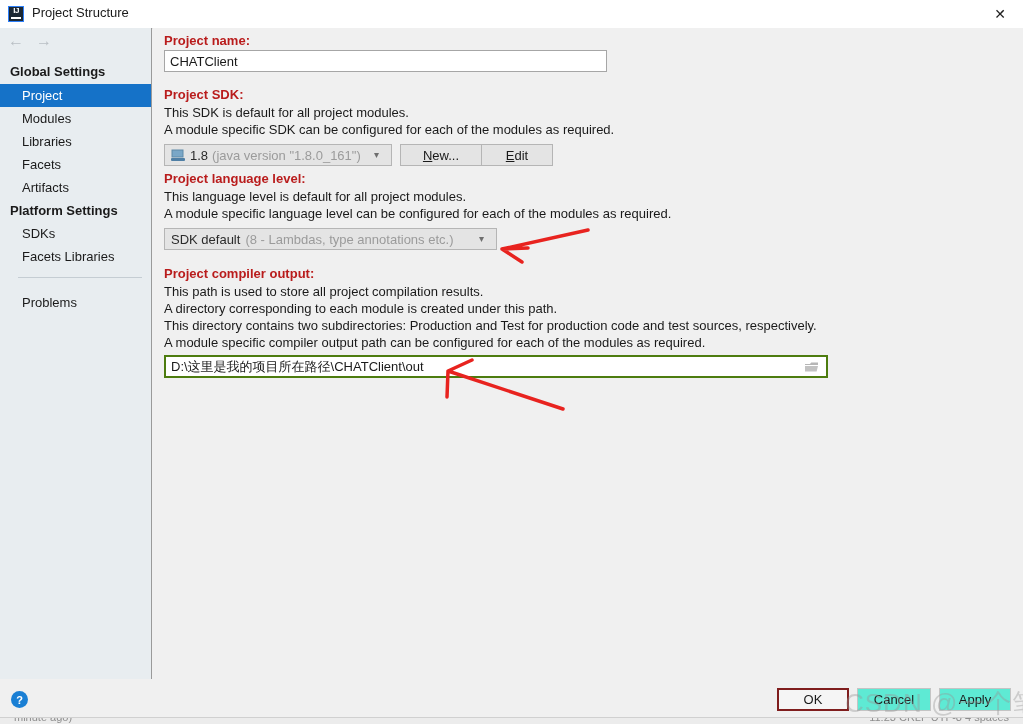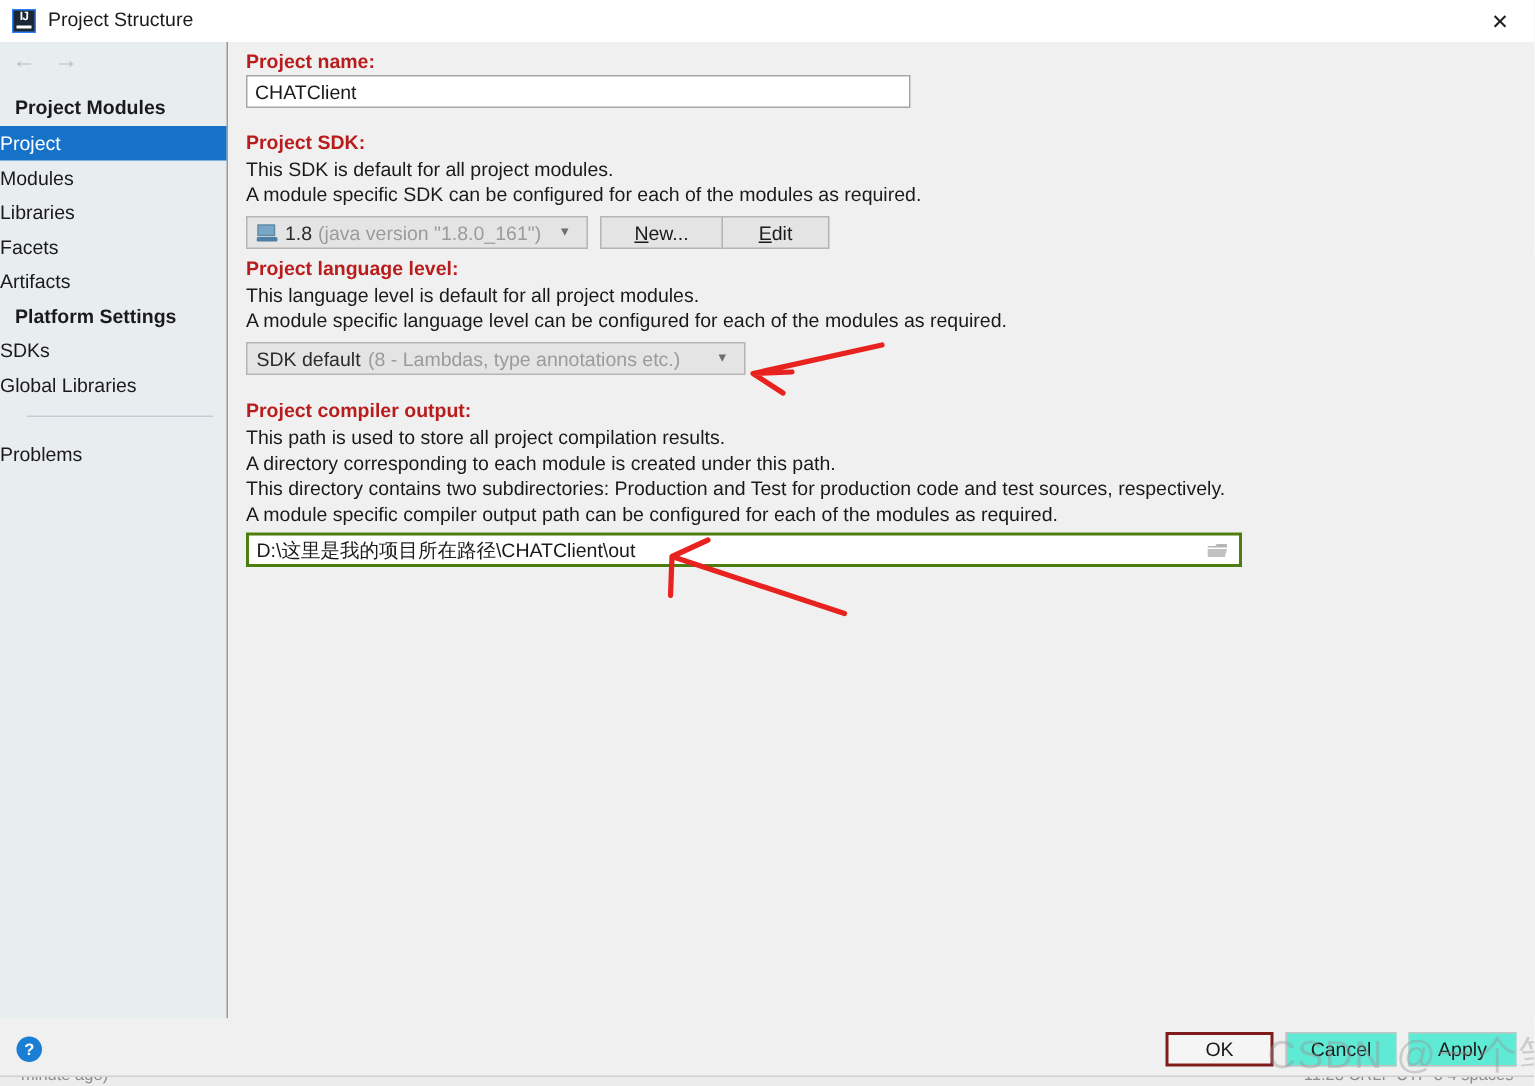--- a/index.html
+++ b/index.html
@@ -104,20 +104,21 @@
     white-space: nowrap;
   }
   .nav-item {
     position: absolute;
     left: 0;
     width: 151px;
     height: 23px;
     font-size: 13px;
     color: #1a1a1a;
     line-height: 23px;
+    padding-left: 22px;
     box-sizing: border-box;
     white-space: nowrap;
     cursor: default;
   }
   .nav-item.selected {
     background: #1572c8;
     color: #ffffff;
   }
   .sidebar-divider {
     position: absolute;
@@ -292,32 +293,32 @@
     <div class="title-text">Project Structure</div>
     <div class="close-btn">✕</div>
   </div>
 
   <div class="sidebar">
     <div class="nav-arrows">
       <div class="nav-arrow back">←</div>
       <div class="nav-arrow fwd">→</div>
     </div>
 
-    <div class="group-title" style="top:36px">Project Modules</div>
+    <div class="group-title" style="top:36px">Global Settings</div>
 
     <div class="nav-item selected" style="top:56px">Project</div>
     <div class="nav-item" style="top:79px">Modules</div>
     <div class="nav-item" style="top:102px">Libraries</div>
     <div class="nav-item" style="top:125px">Facets</div>
     <div class="nav-item" style="top:148px">Artifacts</div>
 
     <div class="group-title" style="top:175px">Platform Settings</div>
 
     <div class="nav-item" style="top:194px">SDKs</div>
-    <div class="nav-item" style="top:217px">Global Libraries</div>
+    <div class="nav-item" style="top:217px">Facets Libraries</div>
 
     <div class="sidebar-divider" style="top:249px"></div>
 
     <div class="nav-item" style="top:263px">Problems</div>
   </div>
 
   <div class="content">
 
     <div class="lbl-bold" style="left:11px; top:5px">Project name:</div>
     <div class="text-field" style="left:11px; top:22px; width:443px; height:22px">

